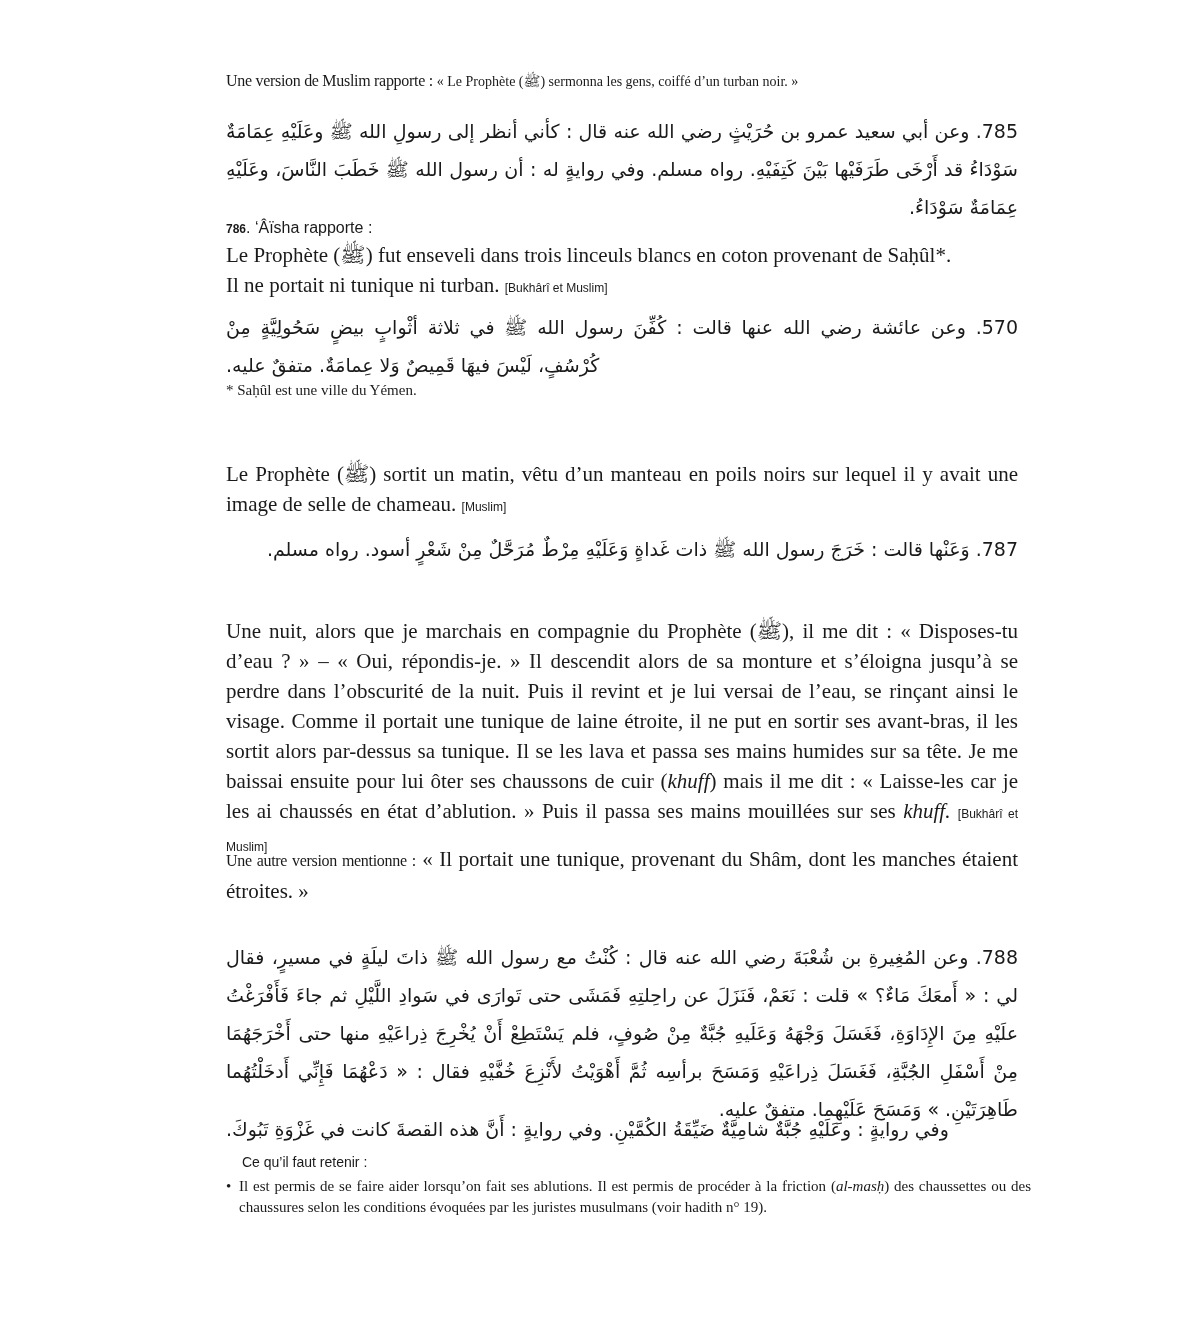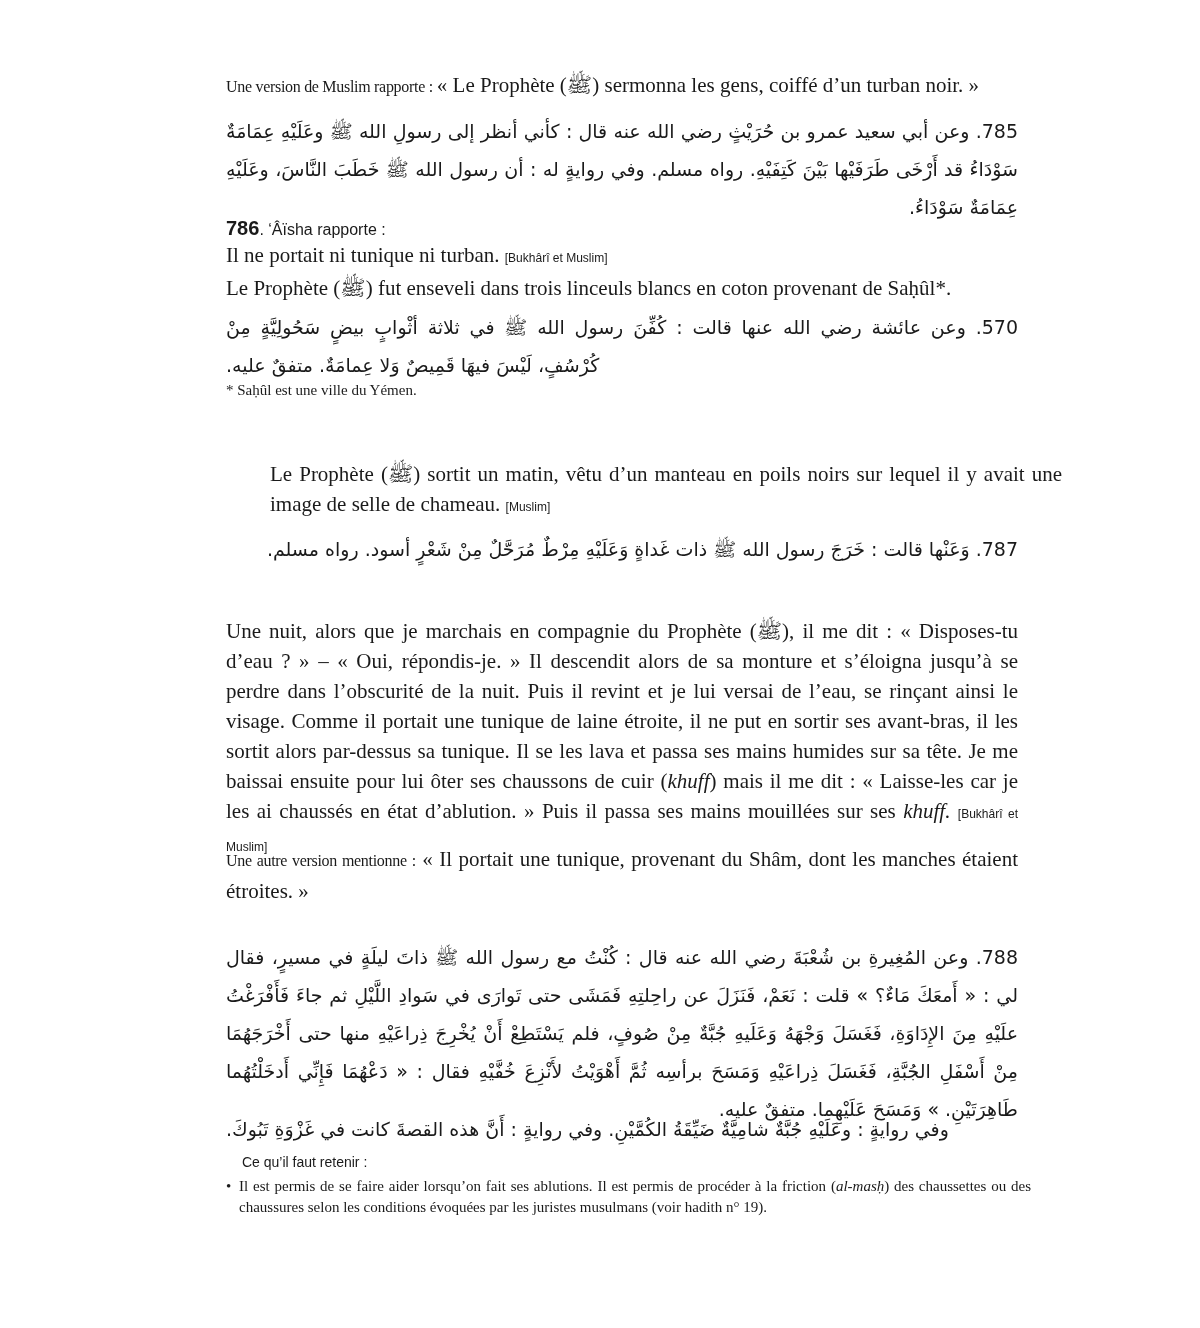--- a/index.html
+++ b/index.html
@@ -67,21 +67,21 @@
       line-height: 30px;
       text-align: justify;
     }
     .hadith-head {
       font-family: "Liberation Sans", sans-serif;
       font-size: 16px;
       line-height: 22px;
     }
     .hadith-head .num {
       font-weight: bold;
-      font-size: 20px;
+      font-size: 12px;
     }
     .source {
       font-family: "Liberation Sans", sans-serif;
       font-size: 12px;
     }
     .arabic {
       direction: rtl;
       text-align: justify;
       text-align-last: right;
       font-family: "DejaVu Sans", sans-serif;
@@ -114,39 +114,39 @@
     em { font-style: italic; }
   </style>
 </head>
 <body>
 
 <div class="page">
 
 
   <div class="block" style="top:72px;">
     <span class="fr-small">Une version de Muslim rapporte :</span>
-    <span style="font-size:21px;text-align:right;">« Le Prophète (ﷺ) sermonna les gens, coiffé d’un turban noir. »</span>
+    <span style="font-size:14px;text-align:right;">« Le Prophète (ﷺ) sermonna les gens, coiffé d’un turban noir. »</span>
   </div>
 
   <div class="block arabic" style="top:112px;">785. وعن أبي سعيد عمرو بن حُرَيْثٍ رضي الله عنه قال : كأني أنظر إلى رسولِ الله ﷺ وعَلَيْهِ عِمَامَةٌ سَوْدَاءُ قد أَرْخَى طَرَفَيْها بَيْنَ كَتِفَيْهِ. رواه مسلم. وفي روايةٍ له : أن رسول الله ﷺ خَطَبَ النَّاسَ، وعَلَيْهِ عِمَامَةٌ سَوْدَاءُ.</div>
 
   <div class="block hadith-head" style="top:217px;">
     <span class="num">786</span><span>. ‘Âïsha rapporte :</span>
   </div>
   <div class="block fr-body" style="top:240px;">
+    <div>Le Prophète (ﷺ) fut enseveli dans trois linceuls blancs en coton provenant de Saḥûl*.</div>
     <div>
       <span>Il ne portait ni tunique ni turban.</span>
       <span class="source">[Bukhârî et Muslim]</span>
     </div>
-    <div>Le Prophète (ﷺ) fut enseveli dans trois linceuls blancs en coton provenant de Saḥûl*.</div>
   </div>
   <div class="block arabic short" style="top:308px;">570. وعن عائشة رضي الله عنها قالت : كُفِّنَ رسول الله ﷺ في ثلاثة أثْوابٍ بيضٍ سَحُولِيَّةٍ مِنْ كُرْسُفٍ، لَيْسَ فيهَا قَمِيصٌ وَلا عِمامَةٌ. متفقٌ عليه.</div>
   <div class="block footnote" style="top:382px;">* Saḥûl est une ville du Yémen.</div>
 
-  <div class="block fr-body" style="top:459px;margin-left:44px;">
+  <div class="block fr-body" style="top:459px;">
     <span>Le Prophète (ﷺ) sortit un matin, vêtu d’un manteau en poils noirs sur lequel il y avait une image de selle de chameau.</span>
     <span class="source">[Muslim]</span>
   </div>
   <div class="block arabic" style="top:530px;">787. وَعَنْها قالت : خَرَجَ رسول الله ﷺ ذات غَداةٍ وَعَلَيْهِ مِرْطٌ مُرَحَّلٌ مِنْ شَعْرٍ أسود. رواه مسلم.</div>
 
   <div class="block fr-body" style="top:616px;">
     <span>Une nuit, alors que je marchais en compagnie du Prophète (ﷺ), il me dit : « Disposes-tu d’eau ? » – « Oui, répondis-je. » Il descendit alors de sa monture et s’éloigna jusqu’à se perdre dans l’obscurité de la nuit. Puis il revint et je lui versai de l’eau, se rinçant ainsi le visage. Comme il portait une tunique de laine étroite, il ne put en sortir ses avant-bras, il les sortit alors par-dessus sa tunique. Il se les lava et passa ses mains humides sur sa tête. Je me baissai ensuite pour lui ôter ses chaussons de cuir (</span><em>khuff</em><span>) mais il me dit : « Laisse-les car je les ai chaussés en état d’ablution. » Puis il passa ses mains mouillées sur ses </span><em>khuff.</em>
     <span class="source">[Bukhârî et Muslim]</span>
   </div>
   <div class="block fr-body" style="top:844px;">

